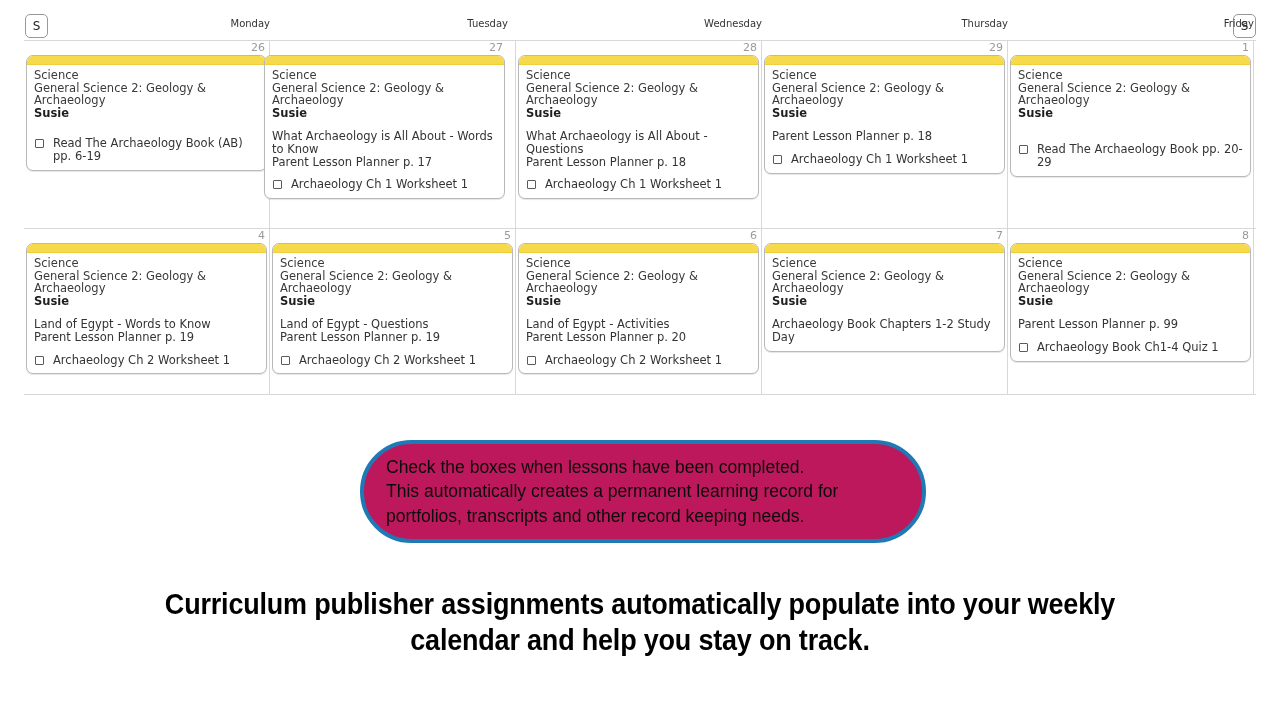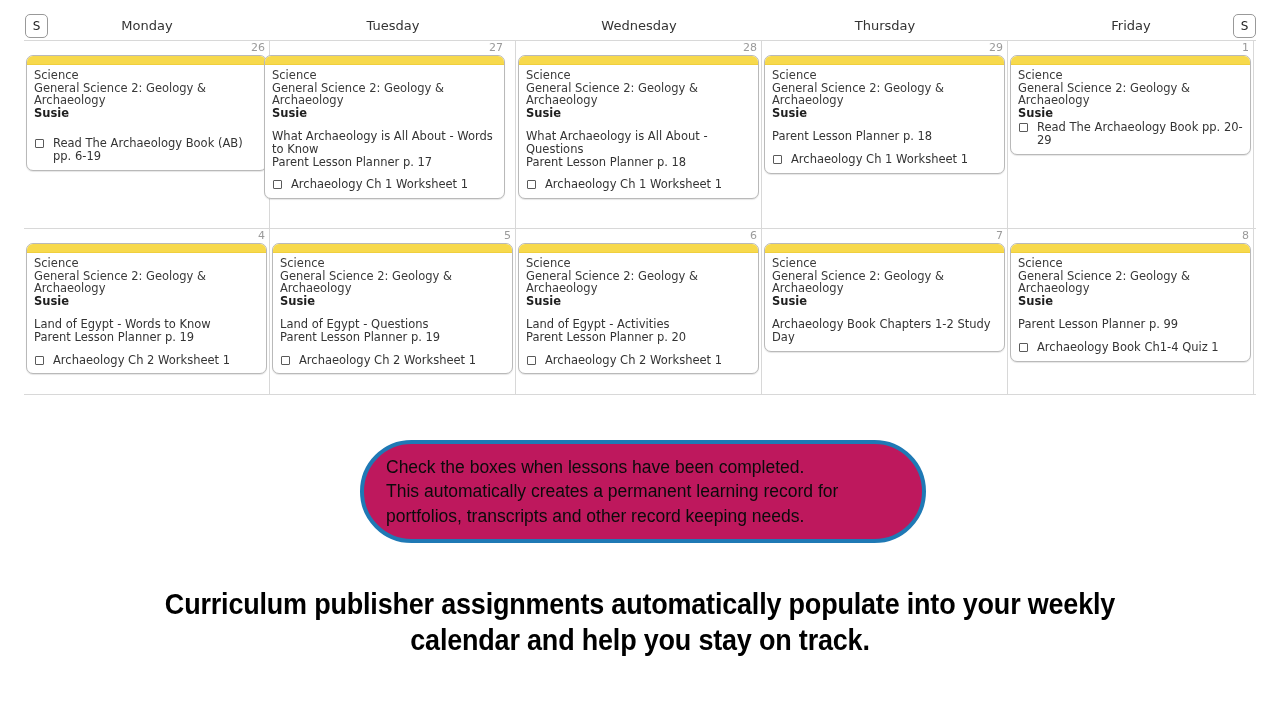--- a/index.html
+++ b/index.html
@@ -30,23 +30,23 @@
     color: #222;
     display: flex; align-items: center; justify-content: center;
     font-family: "DejaVu Sans", sans-serif;
   }
   #weekend-left  { left: 25px; }
   #weekend-right { left: 1233px; }
 
   .day-name {
     position: absolute;
     top: 18px;
-    font-size: 13px;
+    font-size: 10px;
     color: #333;
-    text-align: center;
+    text-align: right;
     font-family: "DejaVu Sans", sans-serif;
   }
 
   
   #cal-grid {
     position: absolute;
     left: 24px; top: 40px;
     width: 1232px; height: 354px;
     border-top: 1px solid #d8d8d8;
   }
@@ -174,21 +174,21 @@
 </head>
 <body>
 
 <div id="page">
 
   <div id="cal-header">
     <div class="weekend-btn" id="weekend-left">S</div>
     <div class="weekend-btn" id="weekend-right">S</div>
 
   <div class="day-name" style="left: 24px; width: 246px;">Monday</div>
-      <div class="day-name" style="left: 270px; width: 246px;">Tuesday</div>
+      <div class="day-name" style="left: 262px; width: 246px;">Tuesday</div>
       <div class="day-name" style="left: 516px; width: 246px;">Wednesday</div>
       <div class="day-name" style="left: 762px; width: 246px;">Thursday</div>
       <div class="day-name" style="left: 1008px; width: 246px;">Friday</div>
     </div>
 
   <div id="cal-grid">
       <div class="col-div" style="left: 245px;"></div>
       <div class="col-div" style="left: 491px;"></div>
       <div class="col-div" style="left: 737px;"></div>
       <div class="col-div" style="left: 983px;"></div>
@@ -267,21 +267,21 @@
         </div>
       </div>
       <div class="daycell r1" style="left: 984px;">
         <div class="date-num">1</div>
         <div class="event-card">
           <div class="card-bar"></div>
           <div class="card-body">
             <div class="subject">Science</div>
             <div class="course">General Science 2: Geology &amp; Archaeology</div>
             <div class="student">Susie</div>
-            <div class="todo-row" style="margin-top: 2px;">
+            <div class="todo-row" style="margin-top: 24px;">
               <div class="checkbox"></div>
               <div class="todo-label">Read The Archaeology Book pp. 20-29</div>
             </div>
           </div>
         </div>
       </div>
       <div class="daycell r2" style="left: 0px;">
         <div class="date-num">4</div>
         <div class="event-card">
           <div class="card-bar"></div>

